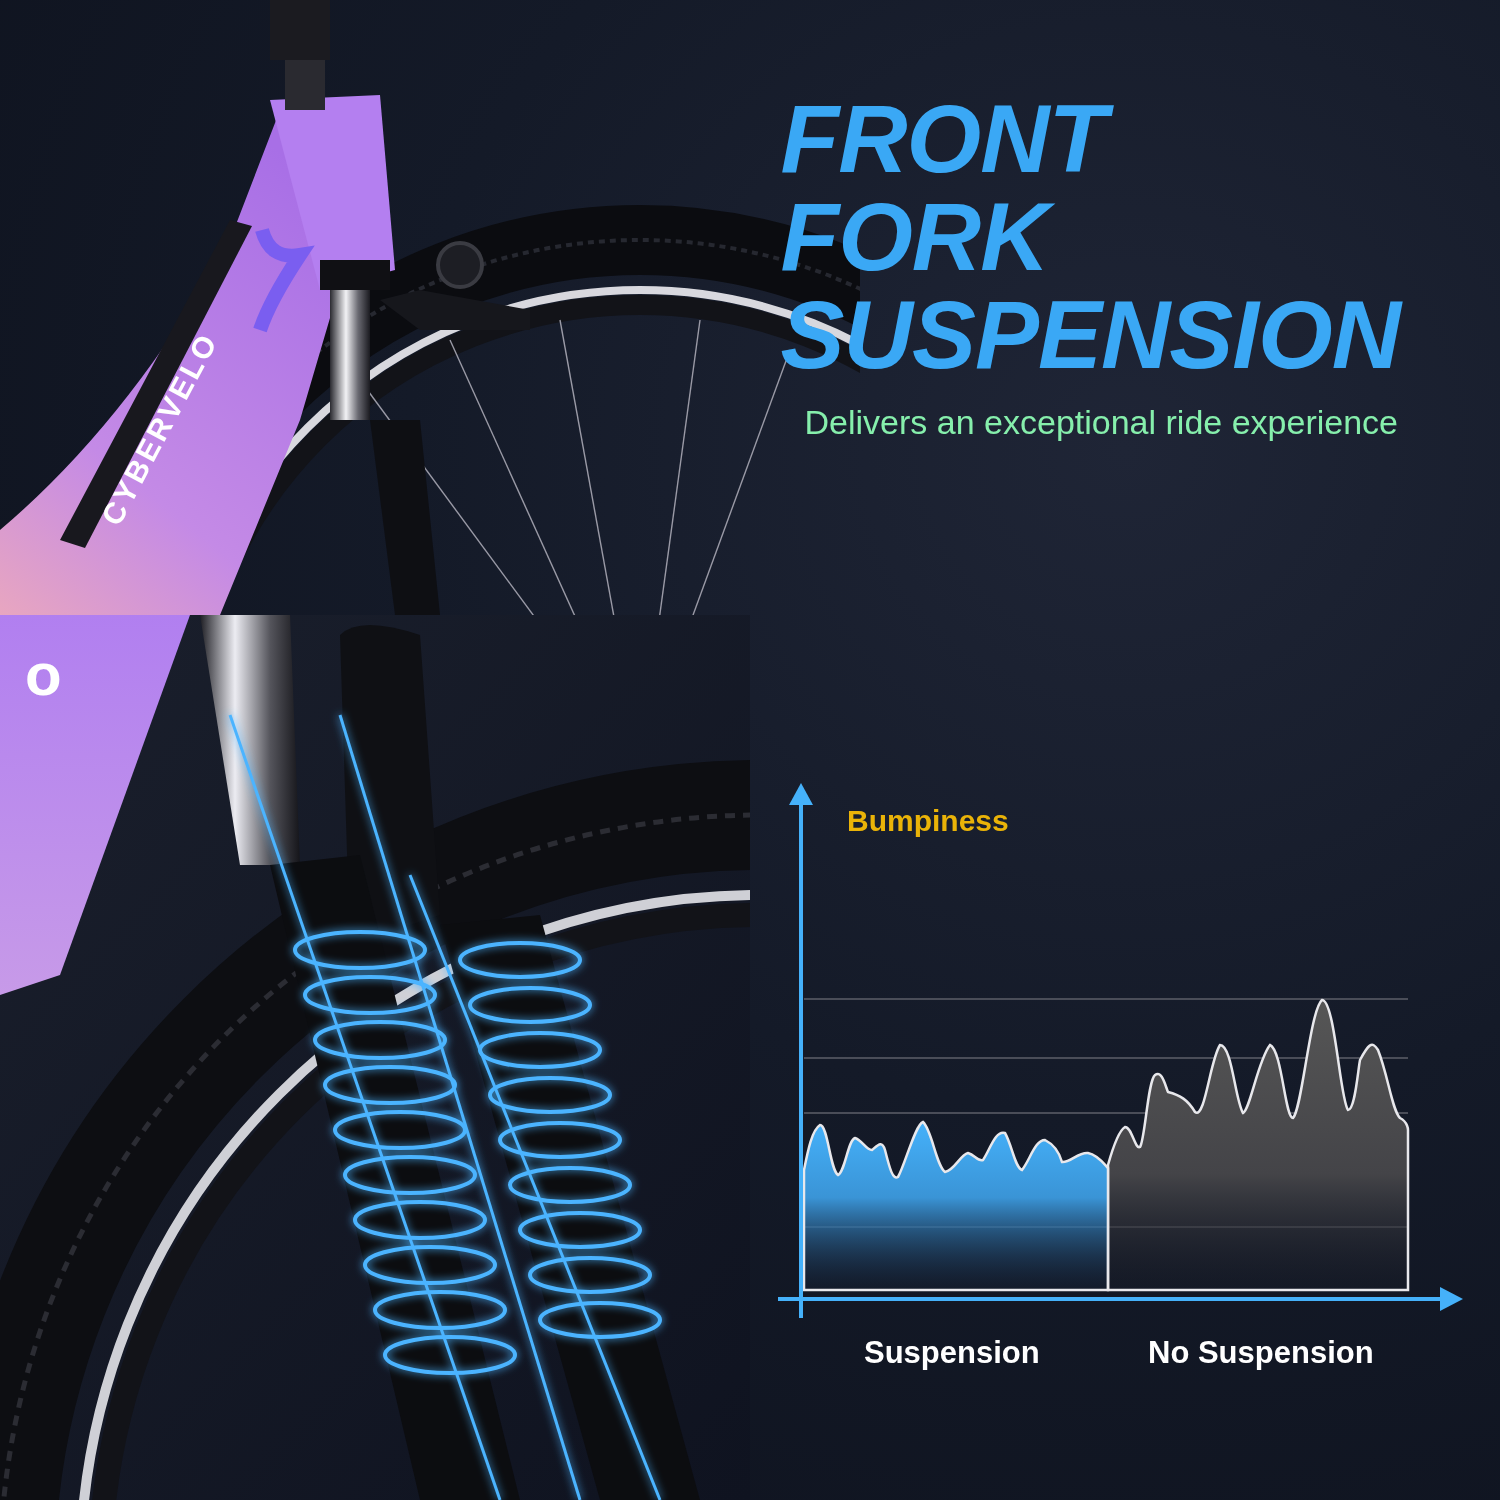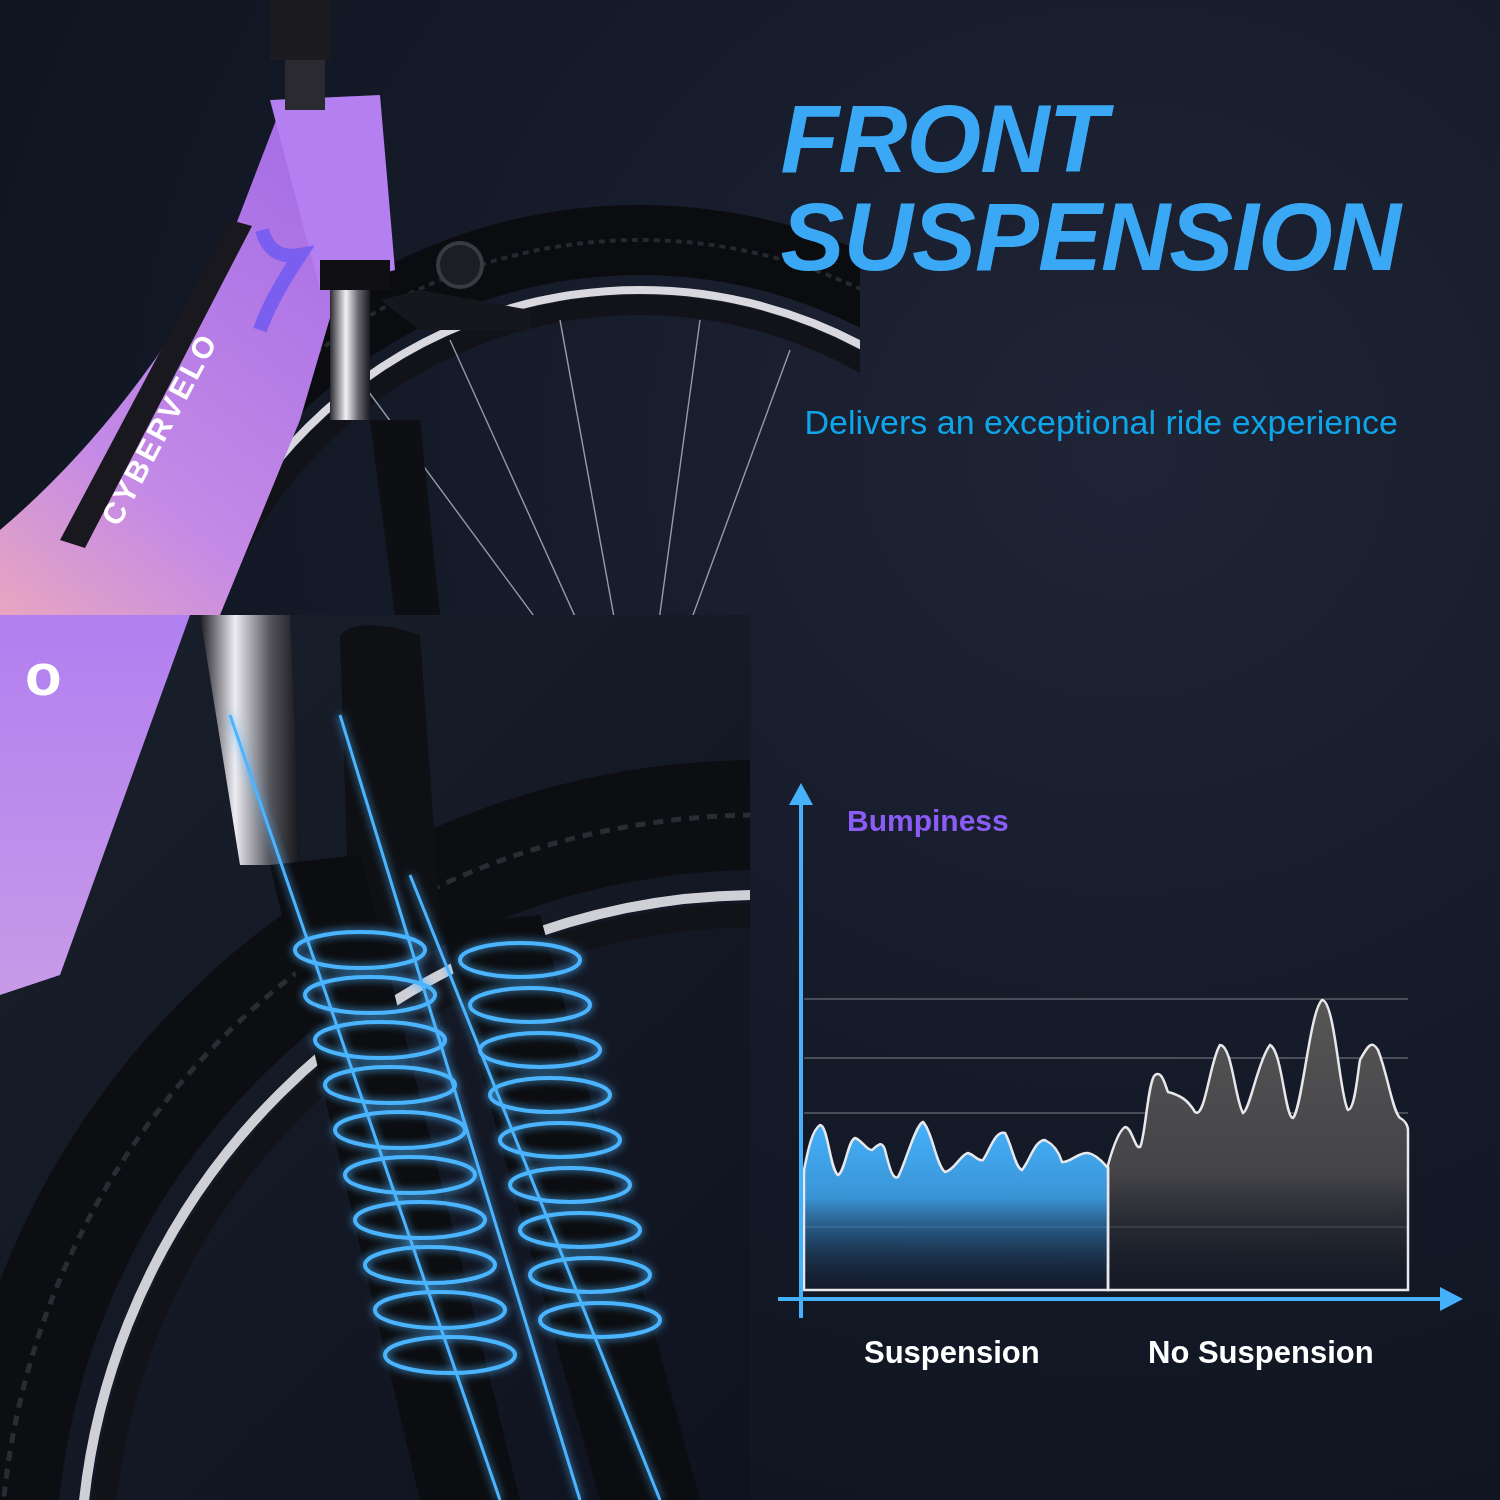--- a/index.html
+++ b/index.html
@@ -3,23 +3,23 @@
 <meta charset="utf-8">
 <style>
   html,body{margin:0;padding:0;}
   body{width:1500px;height:1500px;overflow:hidden;background:#141826;font-family:"Liberation Sans",sans-serif;position:relative;}
   .bg{position:absolute;inset:0;background:radial-gradient(ellipse at 75% 30%,#1f2536 0%,#141a28 45%,#0d111c 100%);}
   
   .photo-top{position:absolute;left:0;top:0;width:860px;height:615px;overflow:hidden;}
   .photo-bottom{position:absolute;left:0;top:615px;width:750px;height:885px;overflow:hidden;background:linear-gradient(135deg,#1a1f2c,#0f1320);}
   .headline{position:absolute;right:100px;top:90px;text-align:left;color:#3aa8f5;font-weight:700;font-style:italic;font-size:96px;line-height:98px;letter-spacing:-1px;}
   .headline div{display:block;}
-  .sub{position:absolute;right:102px;top:402px;text-align:right;color:#0ea5e9;font-size:34px;line-height:41px;}
+  .sub{position:absolute;right:102px;top:402px;text-align:right;color:#86efac;font-size:34px;line-height:41px;}
   .chart{position:absolute;left:770px;top:780px;width:710px;height:620px;}
-  .ylabel{position:absolute;left:77px;top:24px;color:#8b5cf6;font-weight:700;font-size:30px;}
+  .ylabel{position:absolute;left:77px;top:24px;color:#eab308;font-weight:700;font-size:30px;}
   .xlabel{position:absolute;top:555px;color:#fff;font-weight:700;font-size:31px;}
 </style>
 </head>
 <body>
 
 <div class="bg"></div>
 
 <div class="photo-top">
   <svg width="860" height="615" viewBox="0 0 860 615">
     <defs>
@@ -126,20 +126,21 @@
       <ellipse cx="600" cy="705" rx="60" ry="17"></ellipse>
       <line x1="230" y1="100" x2="500" y2="885" stroke-width="3"></line>
       <line x1="340" y1="100" x2="580" y2="885" stroke-width="3"></line>
       <line x1="410" y1="260" x2="660" y2="885" stroke-width="3"></line>
     </g>
   </svg>
 </div>
 
 <div class="headline">
   <div>FRONT</div>
+  <div>FORK</div>
   <div>SUSPENSION</div>
 </div>
 
 <div class="sub">
   <div>Delivers an exceptional ride experience</div>
 </div>
 
 <div class="chart">
   <svg width="710" height="620" viewBox="770 780 710 620" style="position:absolute;left:0;top:0;">
     <defs>

